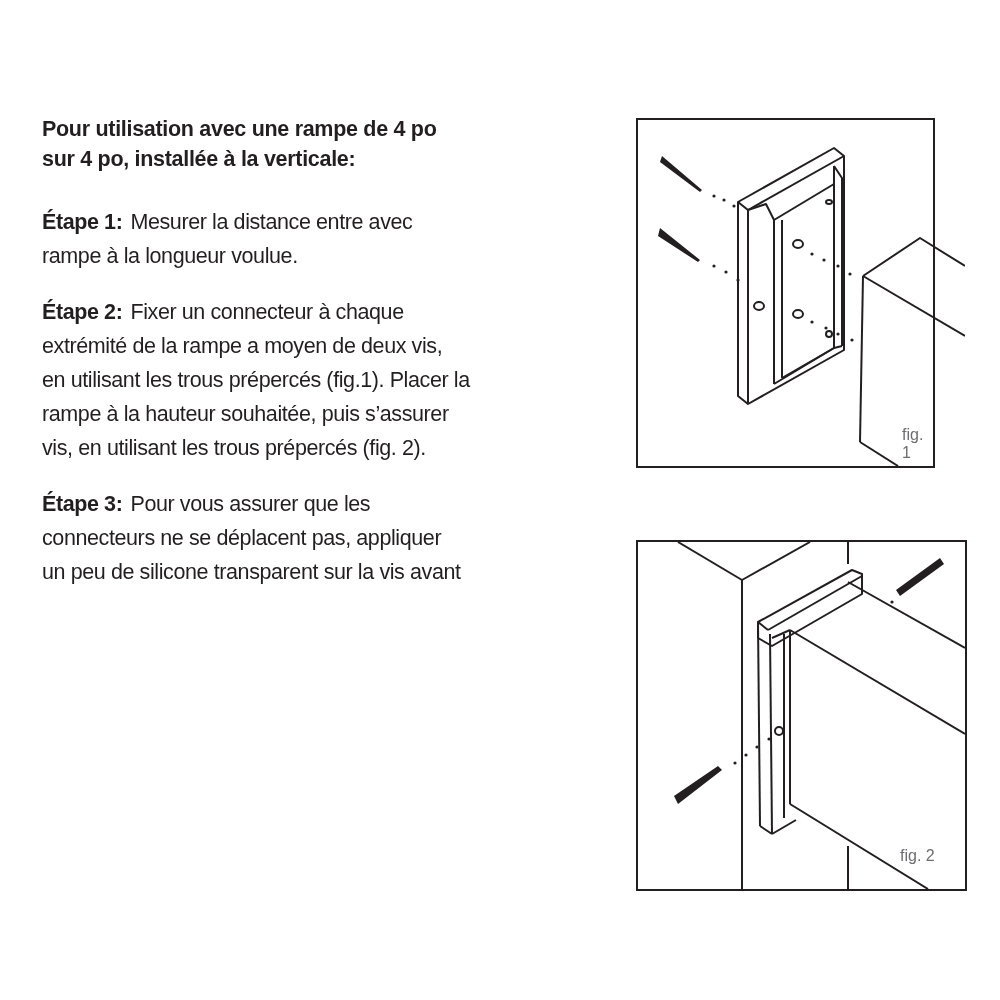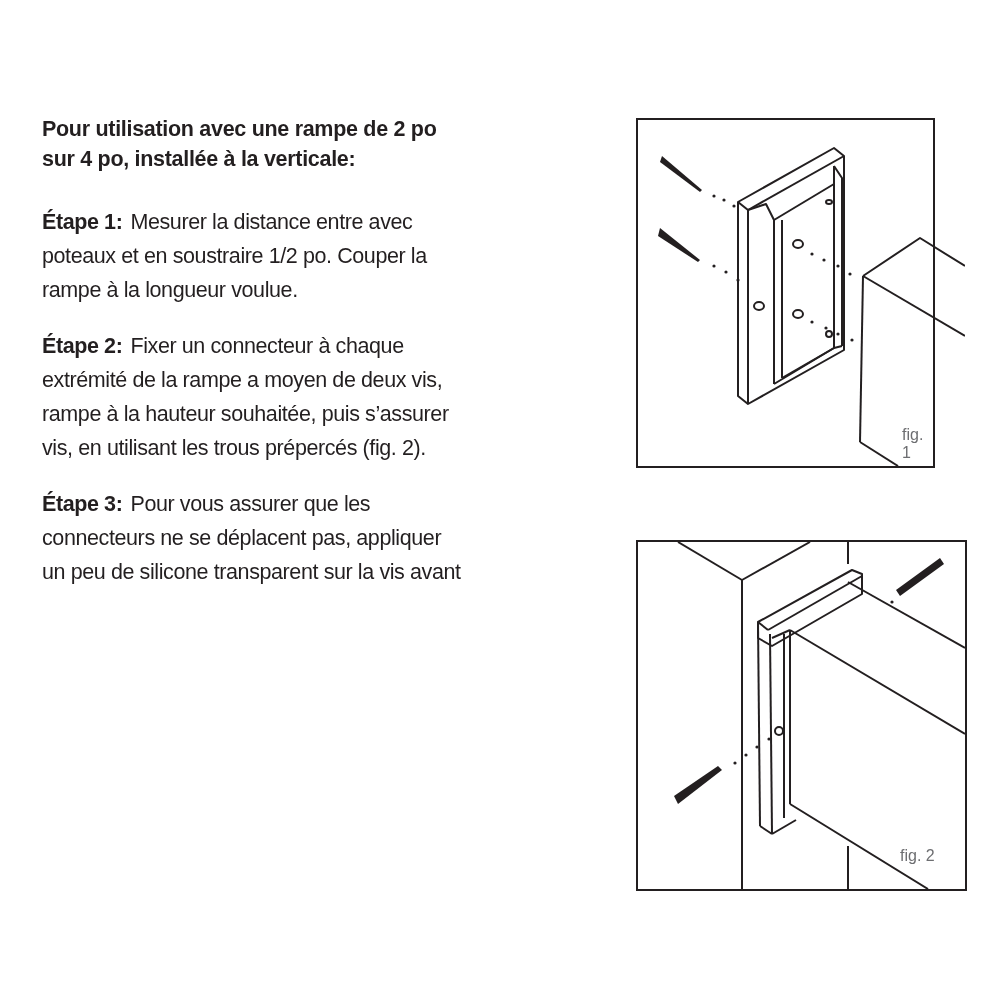--- a/index.html
+++ b/index.html
@@ -13,33 +13,33 @@
     .fig svg { position: absolute; left: 0; top: 0; }
     .fig-caption { position: absolute; font-size: 16px; color: #6d6e71; }
     #fig1 { left: 636px; top: 118px; width: 299px; height: 350px; }
     #fig2 { left: 636px; top: 540px; width: 331px; height: 351px; }
   </style>
 </head>
 <body>
 
 <div class="text-col">
   <div class="heading">
-    <div>Pour utilisation avec une rampe de 2 po</div>
+    <div>Pour utilisation avec une rampe de 4 po</div>
     <div>sur 4 po, installée à la verticale:</div>
   </div>
 
   <div class="step">
     <div><span class="label">Étape 1:</span><span>Mesurer la distance entre avec</span></div>
-    <div>poteaux et en soustraire 1/2 po. Couper la</div>
     <div>rampe à la longueur voulue.</div>
   </div>
 
   <div class="step">
     <div><span class="label">Étape 2:</span><span>Fixer un connecteur à chaque</span></div>
     <div>extrémité de la rampe a moyen de deux vis,</div>
+    <div>en utilisant les trous prépercés (fig.1). Placer la</div>
     <div>rampe à la hauteur souhaitée, puis s’assurer</div>
     <div>vis, en utilisant les trous prépercés (fig. 2).</div>
   </div>
 
   <div class="step">
     <div><span class="label">Étape 3:</span><span>Pour vous assurer que les</span></div>
     <div>connecteurs ne se déplacent pas, appliquer</div>
     <div>un peu de silicone transparent sur la vis avant</div>
   </div>
 </div>

